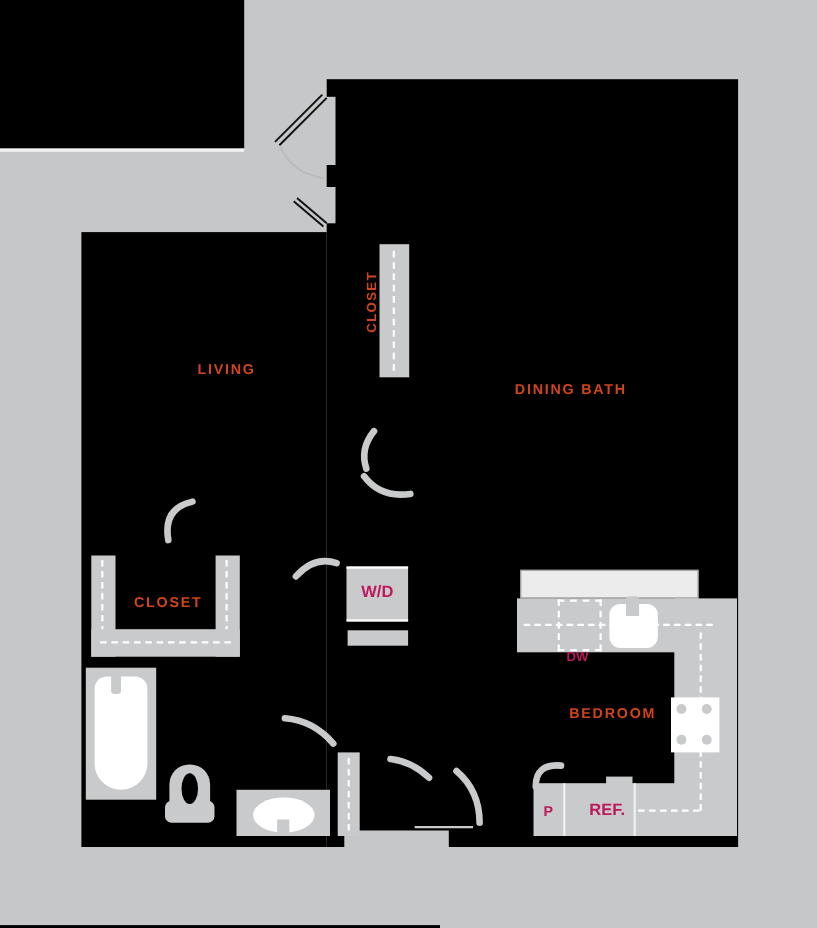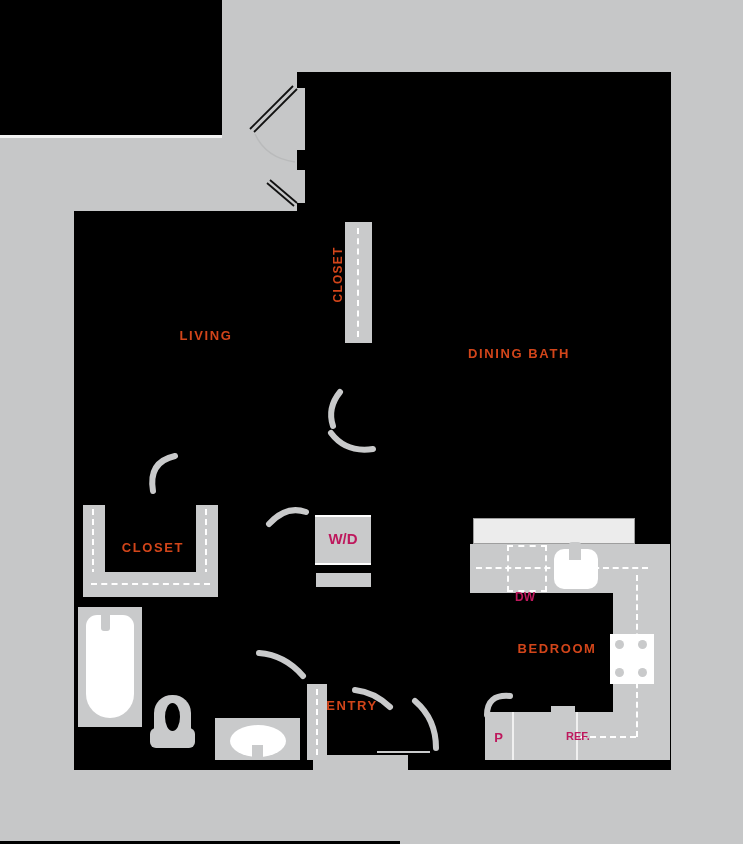--- a/index.html
+++ b/index.html
@@ -83,21 +83,21 @@
     <div class="burner" style="left:5px;top:6px"></div>
     <div class="burner" style="left:28px;top:6px"></div>
     <div class="burner" style="left:5px;top:34px"></div>
     <div class="burner" style="left:28px;top:34px"></div>
   </div>
 
   <div class="abs" style="left:512px;top:712px;width:2px;height:48px;background:#f0f0f0"></div>
   <div class="abs" style="left:576px;top:712px;width:2px;height:48px;background:#f0f0f0"></div>
   <div class="abs fix" style="left:551px;top:706px;width:24px;height:7px"></div>
   <div class="appl-label" style="left:485px;top:714px;width:27px;height:46px;font-size:13px">P</div>
-  <div class="appl-label" style="left:538px;top:712px;width:80px;height:48px;font-size:11px">REF.</div>
+  <div class="appl-label" style="left:512px;top:712px;width:80px;height:48px;font-size:15px">REF.</div>
 
   <div class="abs fix" style="left:78px;top:607px;width:64px;height:120px">
     <div class="abs" style="left:8px;top:8px;width:48px;height:103px;background:#fff;border-radius:12px 12px 26px 26px"></div>
     <div class="abs fix" style="left:23px;top:6px;width:9px;height:18px;border-radius:0 0 3px 3px"></div>
   </div>
 
   <div class="abs fix" style="left:150px;top:728px;width:45px;height:20px;border-radius:6px"></div>
   <div class="abs fix" style="left:154px;top:695px;width:37px;height:42px;border-radius:18px 18px 6px 6px"></div>
   <div class="abs" style="left:165px;top:703px;width:15px;height:28px;background:#000;border-radius:50%"></div>
 
@@ -127,16 +127,15 @@
       <path d="M 293,86 L 250,129"></path>
       <path d="M 297,203 L 270,180"></path>
       <path d="M 294,206 L 267,183"></path>
     </g>
     <path d="M 255,134 Q 266,158 295,162" stroke="#b9babb" stroke-width="1.5" fill="none"></path>
   </svg>
 
   <div class="room-label" style="left:439px;top:345px">DINING BATH</div>
   <div class="room-label" style="left:126px;top:327px">LIVING</div>
   <div class="room-label" style="left:73px;top:539px">CLOSET</div>
-  <div class="room-label" style="left:272px;top:697px">ENTRY</div>
   <div class="room-label" style="left:477px;top:640px">BEDROOM</div>
 
 </div>
 
 </body></html>

